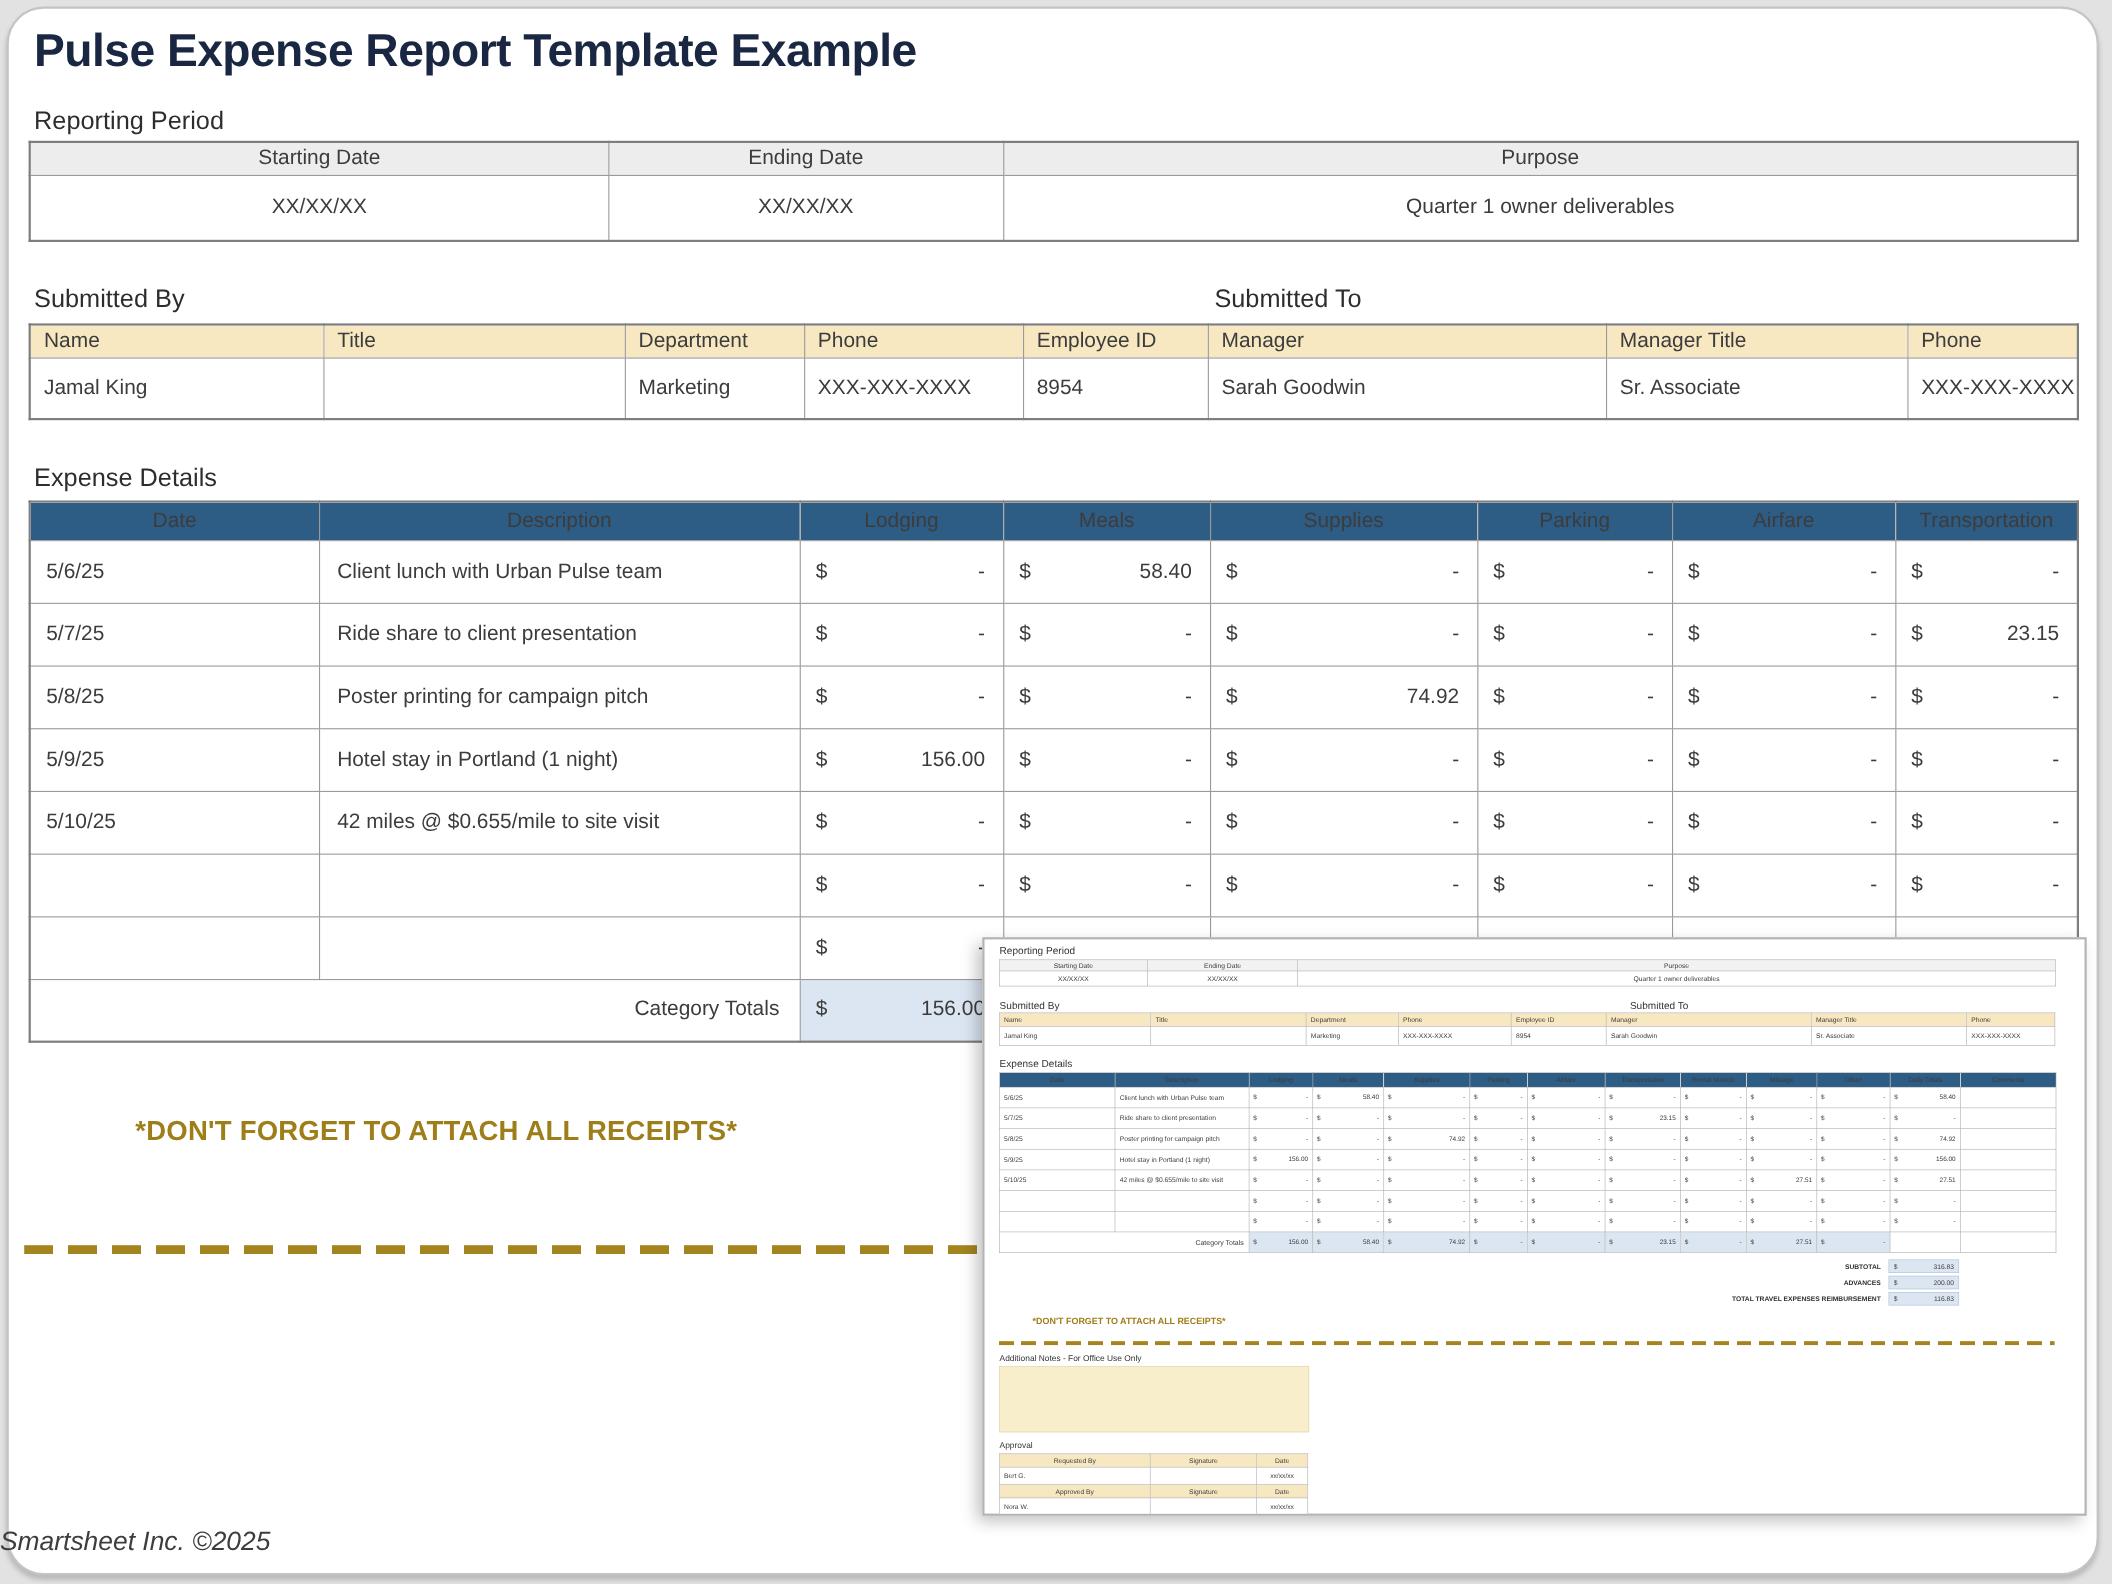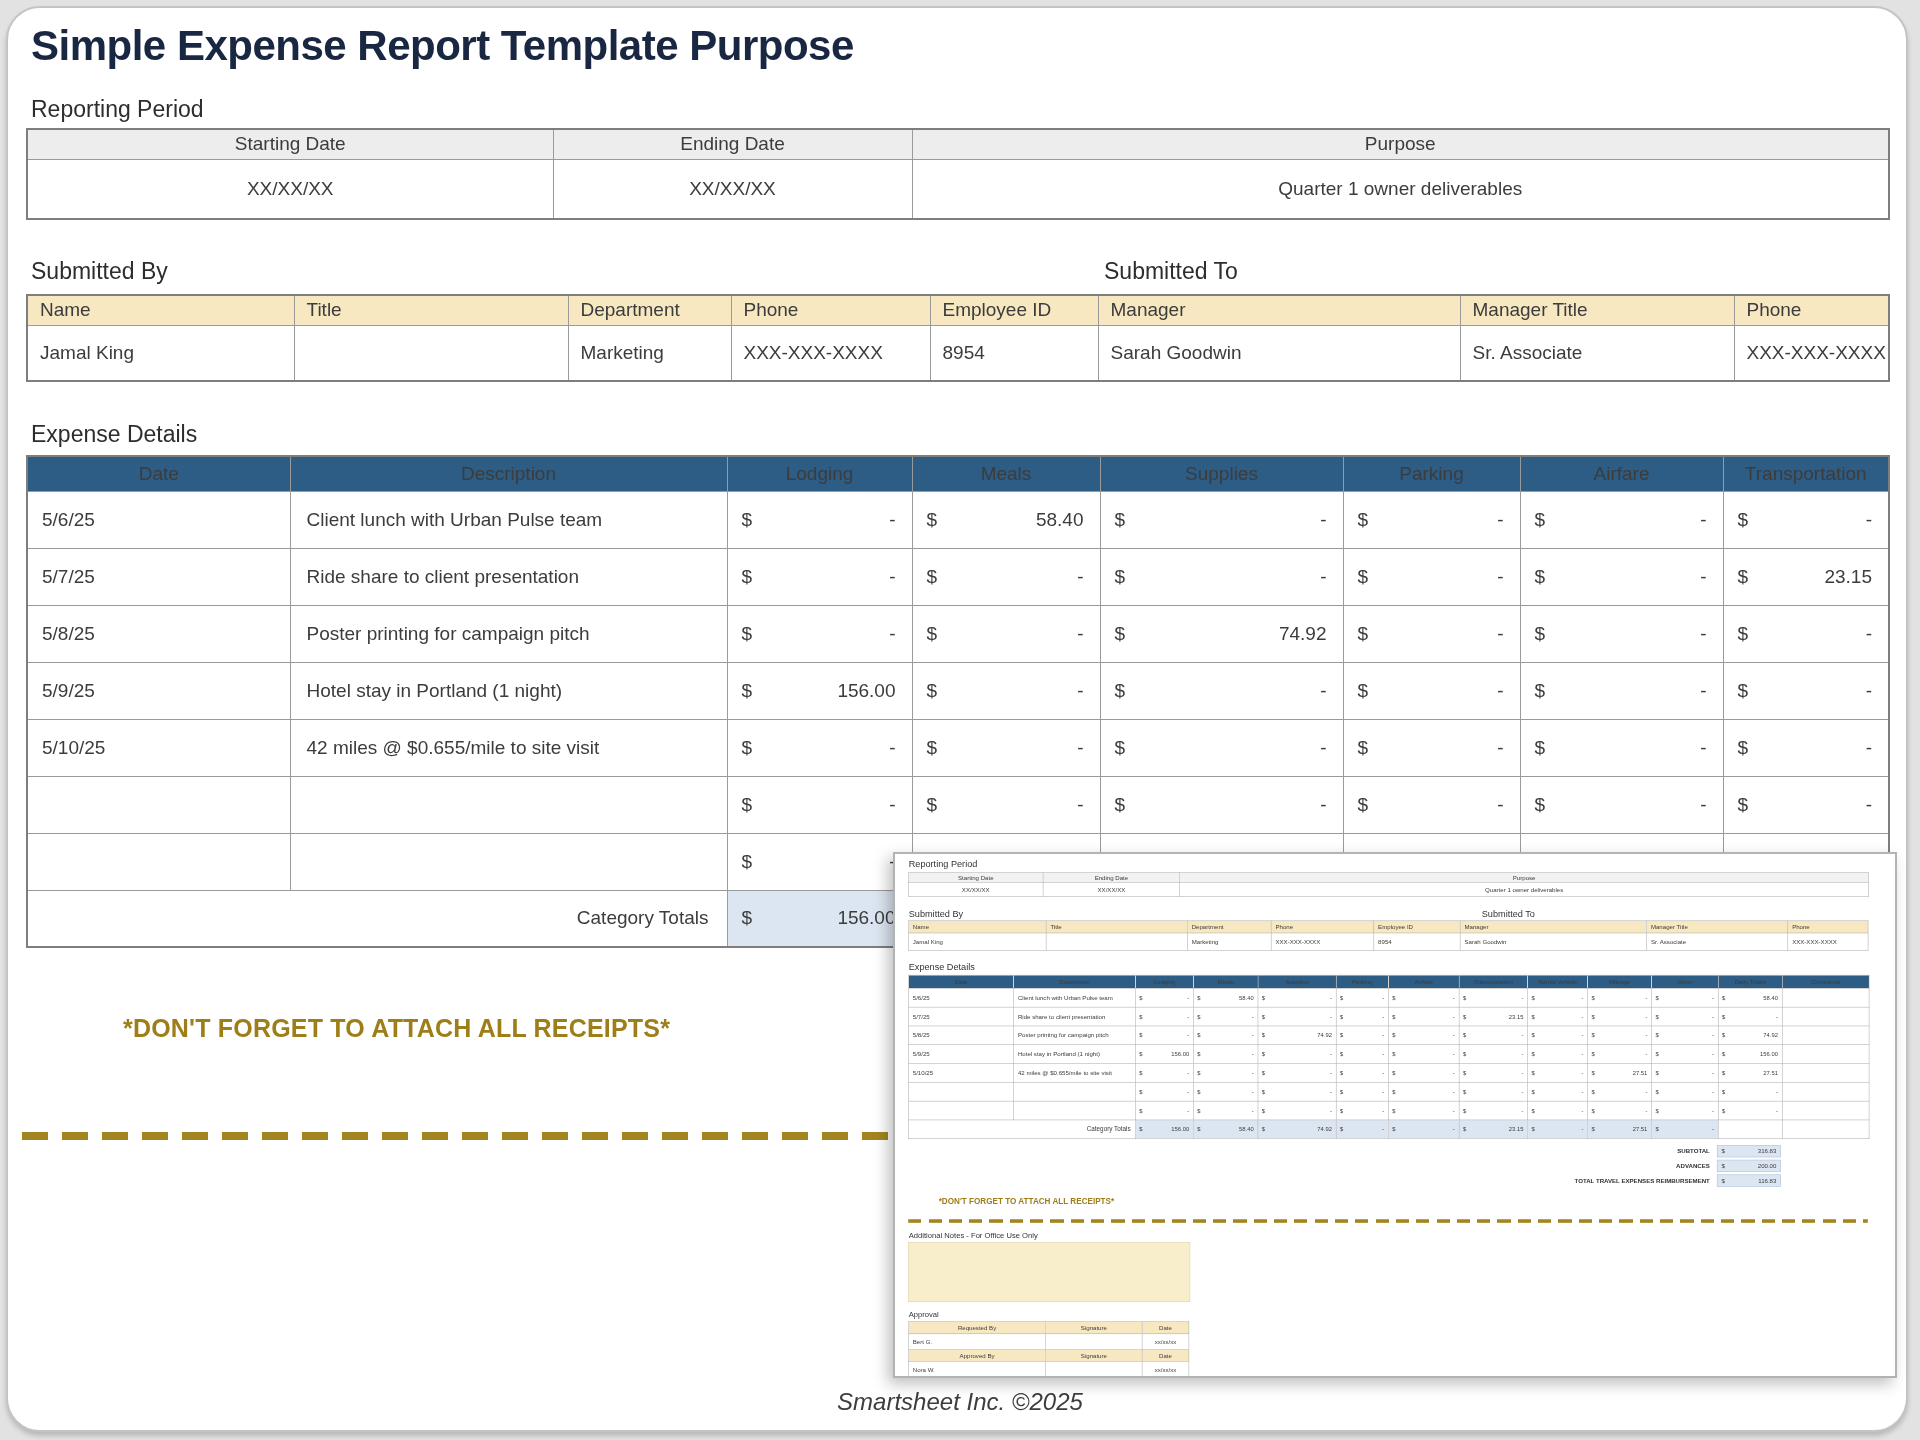--- a/index.html
+++ b/index.html
@@ -38,21 +38,21 @@
   .m { display:flex; justify-content:space-between; align-items:center; padding:0 16px 0 14px; }
   .totals-label { text-align:right; font-weight:bold; font-size:20px; padding-right:18px; color:#2f2f2f; }
   td.blue { background:#dce6f2; }
 
   .receipts { font-weight:bold; color:#9e7e18; }
   .receipts.main { left:123px; top:1014px; font-size:25px; letter-spacing:.2px; }
 
   .dash-line { height:8px; background-image:repeating-linear-gradient(to right,#a3841f 0 26px,transparent 26px 40px); }
   .dash-line.main { left:22px; top:1132px; width:1866px; }
 
-  .page-footer { left:0; top:1388px; width:1920px; text-align:center; font-size:24px; font-style:italic; color:#3d3d3d; }
+  .page-footer { left:0; top:1388px; width:1920px; font-size:24px; font-style:italic; color:#3d3d3d; }
 
   
   .inset { left:893px; top:852px; width:1004px; height:526px; background:#fff; border:2px solid #b3b3b3;
            box-shadow:-5px 6px 14px rgba(0,0,0,.25); z-index:5; overflow:hidden; }
   .inset-scale { width:1941px; transform:scale(0.508); transform-origin:0 0; padding:10px 26px 0 26px; }
 
   .mini-label { font-size:18px; color:#333; margin:0 0 5px 1px; }
   .mini-sub-labels { position:relative; height:23px; }
   .mini-sub-labels .to { position:absolute; left:1128px; top:0; }
 
@@ -84,21 +84,21 @@
   table.mini-app td { border:1px solid #aaa; font-size:12px; overflow:hidden; white-space:nowrap; }
   .mini-app tr.hdr td { height:24px; background:#f7e8c2; text-align:center; }
   .mini-app tr.val td { height:31px; text-align:left; padding-left:8px; }
   .mini-app tr.val td.date { text-align:center; padding-left:0; }
 </style>
 </head>
 <body>
 
 <div class="card"></div>
 
-<div class="abs page-title">Simple Expense Report Template Purpose</div>
+<div class="abs page-title">Pulse Expense Report Template Example</div>
 
 <div class="abs sec-label" style="left:31px; top:96px;">Reporting Period</div>
 <table class="abs bordered rp-table" style="left:26px; top:128px;">
   <colgroup>
       <col style="width:526px">
       <col style="width:359px">
       <col style="width:977px">
     </colgroup>
   <tbody>
       <tr>

